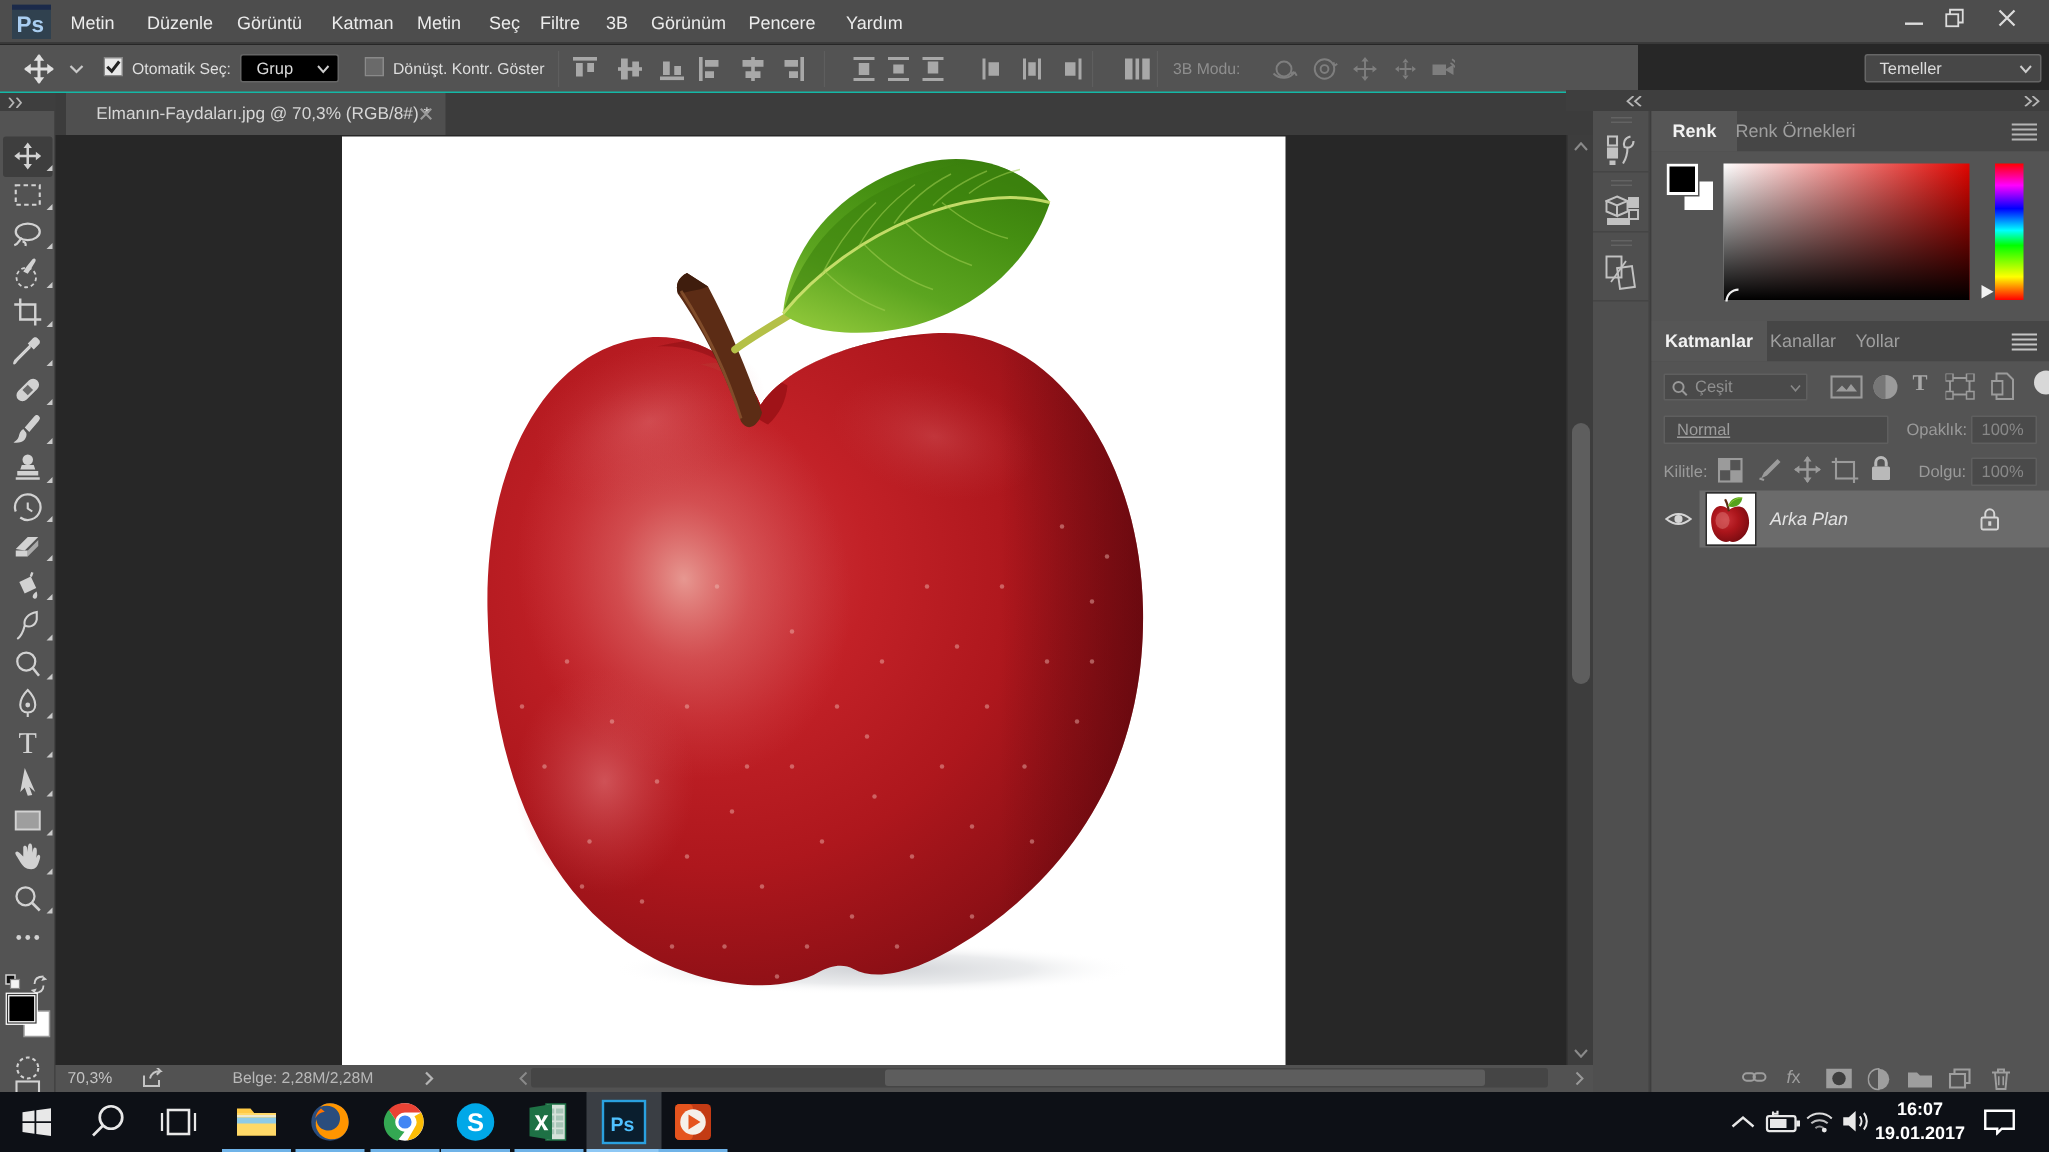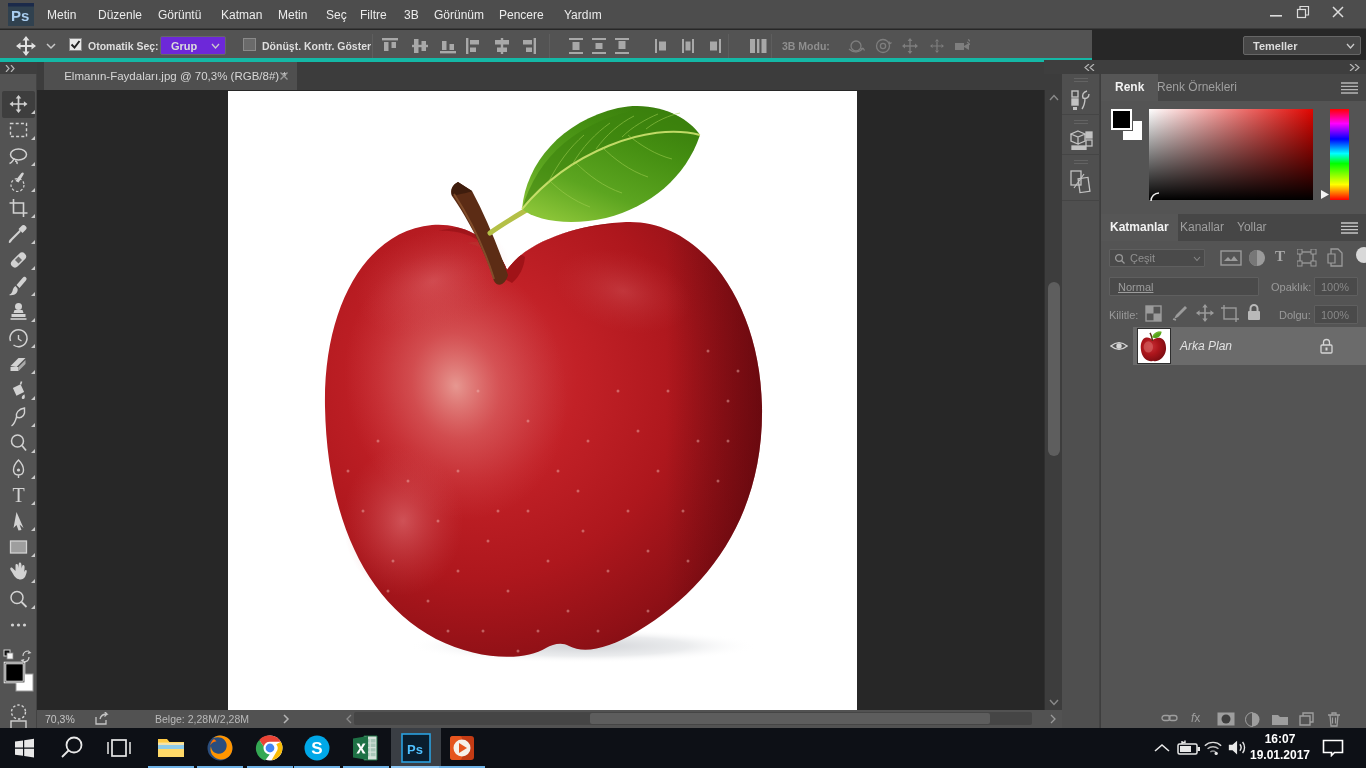--- a/index.html
+++ b/index.html
@@ -4,25 +4,25 @@
 <style>
 *{margin:0;padding:0;box-sizing:border-box;}
 html,body{width:1366px;height:768px;overflow:hidden;background:#272727;font-family:"Liberation Sans",sans-serif;}
 #stage{position:absolute;left:0;top:0;width:1366px;height:768px;}
 .abs{position:absolute;}
 
 #menubar{left:0;top:0;width:1366px;height:29px;background:#4d4d4d;border-bottom:1px solid #3a3a3a;}
 #menubar .mi{position:absolute;top:8px;font-size:12px;color:#ececec;}
 #pslogo{position:absolute;left:8px;top:3px;width:26px;height:23px;}
 
-#optbar{left:0;top:30px;width:1092px;height:32px;background:#535353;border-bottom:4px solid #14b8a6;font-weight:bold;}
+#optbar{left:0;top:30px;width:1092px;height:32px;background:#535353;border-bottom:1px solid #14b8a6;}
 .obtxt{position:absolute;font-size:10.5px;color:#dedede;top:10px;}
 .obdim{color:#8f8f8f;}
 .cbx{position:absolute;top:8px;width:13px;height:13px;}
-.dropbox{position:absolute;background:#6d28d9;border:1px solid #666;border-radius:2px;font-size:11px;color:#dcdcdc;}
+.dropbox{position:absolute;background:#000000;border:1px solid #666;border-radius:2px;font-size:11px;color:#dcdcdc;}
 .vdiv{position:absolute;top:4px;width:1px;height:24px;background:#454545;border-right:1px solid #5e5e5e;}
 
 #toolbar{left:0;top:62px;width:37px;height:666px;background:#535353;border-right:1px solid #434343;}
 
 #tabbar{left:37px;top:62px;width:1027px;height:28px;background:#3c3c3c;text-align:center;}
 #doctab{position:absolute;left:7px;top:0;width:253px;height:28px;background:#4f4f4f;color:#d6d6d6;font-size:11.5px;line-height:28px;padding-left:10px;}
 
 #canvas{left:37px;top:90px;width:1007px;height:620px;background:#272727;overflow:hidden;}
 #whitedoc{position:absolute;left:191px;top:1px;width:629px;height:619px;background:#fff;}
 

